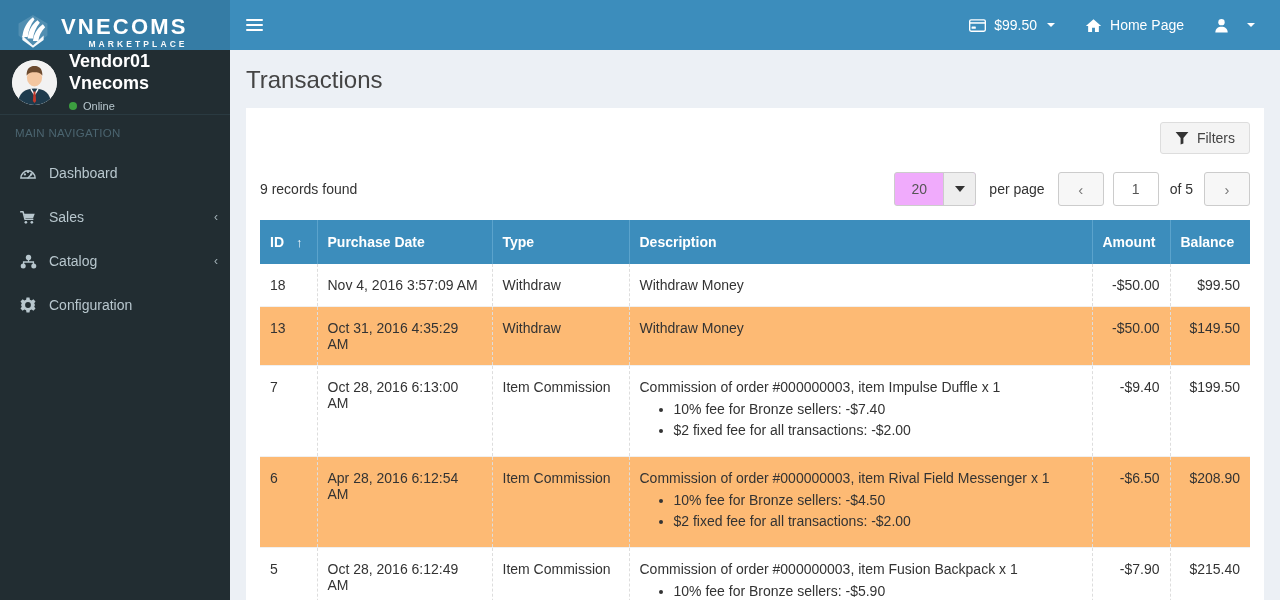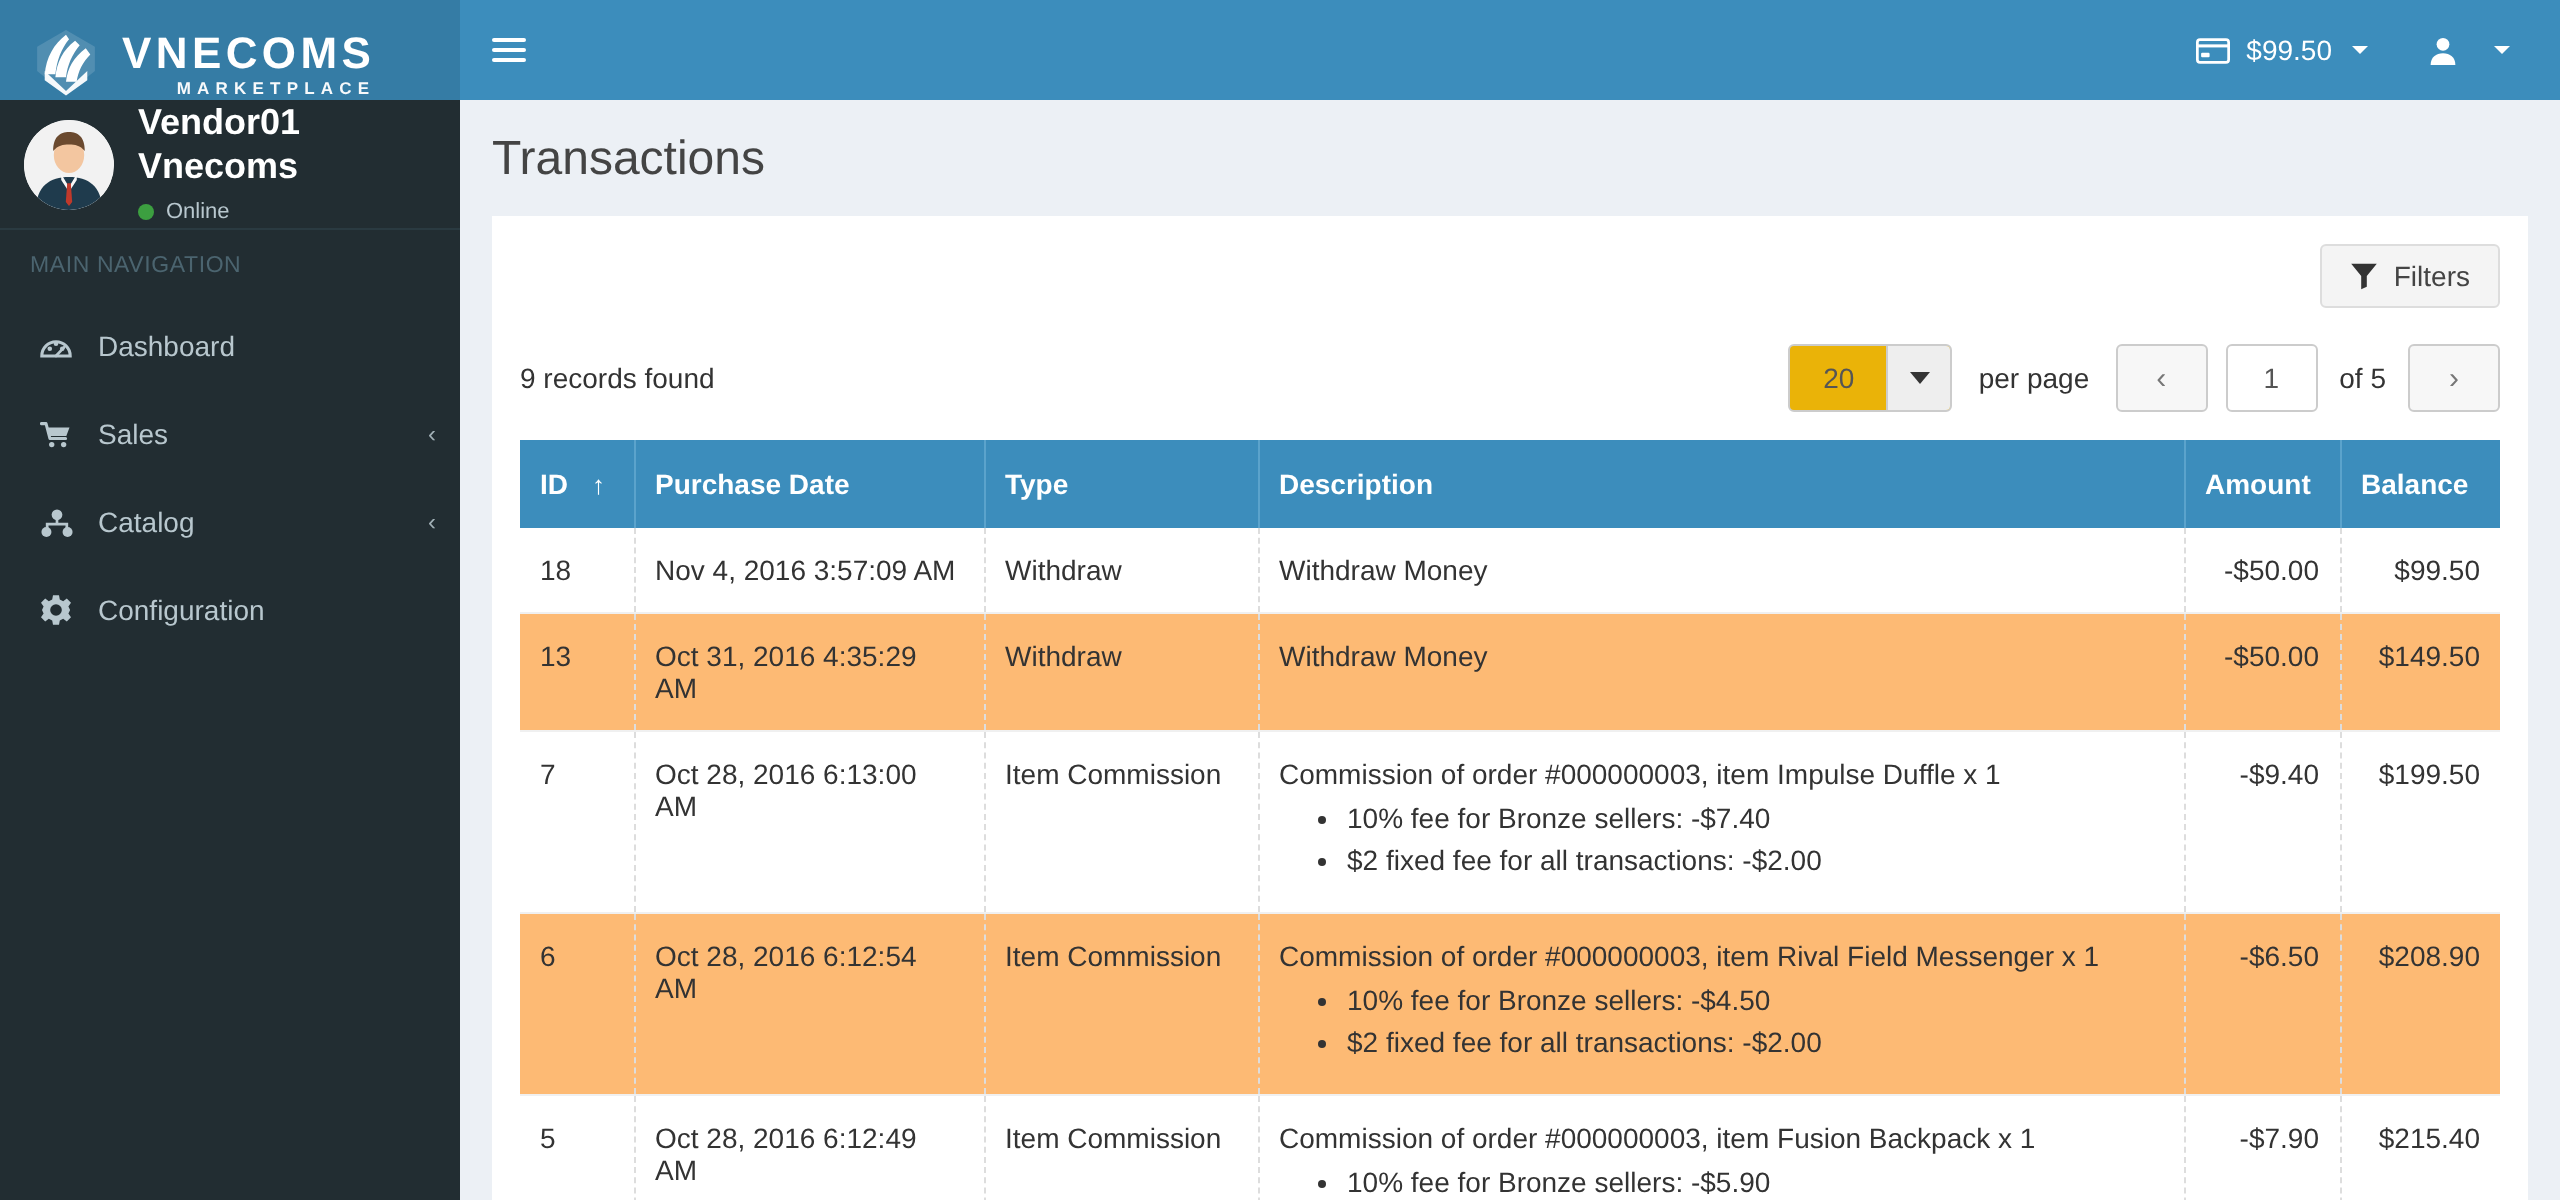--- a/index.html
+++ b/index.html
@@ -144,21 +144,21 @@
   }
 
   .pager-row {
     display: flex; align-items: center;
     margin-top: 18px; padding-bottom: 14px;
   }
   .records-found { font-size: 14px; color: #333; }
   .pager { margin-left: auto; display: flex; align-items: center; gap: 9px; }
   .select-box {
     display: flex; border: 1px solid #ccc; border-radius: 3px;
-    height: 34px; overflow: hidden; background: #eab308; cursor: pointer;
+    height: 34px; overflow: hidden; background: #f0abfc; cursor: pointer;
   }
   .select-val {
     min-width: 48px; display: flex; align-items: center;
     justify-content: center; font-size: 14px; color: #555;
     padding: 0 8px;
   }
   .select-arrow {
     width: 32px; background: #eee; border-left: 1px solid #ccc;
     display: flex; align-items: center; justify-content: center;
   }
@@ -246,20 +246,26 @@
       <div class="nav-item">
         <svg width="17" height="13" viewBox="0 0 20 15">
           <rect x="0.8" y="0.8" width="18.4" height="13.4" rx="1.6" fill="none" stroke="#fff" stroke-width="1.6"></rect>
           <rect x="0.8" y="3.6" width="18.4" height="1.8" fill="#fff"></rect>
           <rect x="3" y="8.6" width="5" height="2.6" rx="0.6" fill="#fff"></rect>
         </svg>
         <span>$99.50</span>
         <span class="caret"></span>
       </div>
 
+      <div class="nav-item">
+        <svg width="17" height="15" viewBox="0 0 20 17">
+          <path d="M10 1 L19 9 L16.3 9 L16.3 16 L11.7 16 L11.7 11 L8.3 11 L8.3 16 L3.7 16 L3.7 9 L1 9 Z" fill="#fff"></path>
+        </svg>
+        <span>Home Page</span>
+      </div>
 
       <div class="nav-item">
         <svg width="15" height="15" viewBox="0 0 16 16">
           <circle cx="8" cy="4.4" r="3.4" fill="#fff"></circle>
           <path d="M1.4 15.5 C1.4 11.3 4.3 9.2 8 9.2 C11.7 9.2 14.6 11.3 14.6 15.5 Z" fill="#fff"></path>
         </svg>
         <span></span>
         <span class="caret"></span>
       </div>
 
@@ -430,21 +436,21 @@
                   <ul class="fees">
                     <li>10% fee for Bronze sellers: -$7.40</li>
                     <li>$2 fixed fee for all transactions: -$2.00</li>
                   </ul>
                 </td>
                 <td class="amt">-$9.40</td>
                 <td class="amt">$199.50</td>
               </tr>
               <tr class="even">
                 <td>6</td>
-                <td>Oct 28, 2016 6:12:54 AM</td>
+                <td>Apr 28, 2016 6:12:54 AM</td>
                 <td>Item Commission</td>
                 <td>
                   <div>Commission of order #000000003, item Rival Field Messenger x 1</div>
                   <ul class="fees">
                     <li>10% fee for Bronze sellers: -$4.50</li>
                     <li>$2 fixed fee for all transactions: -$2.00</li>
                   </ul>
                 </td>
                 <td class="amt">-$6.50</td>
                 <td class="amt">$208.90</td>

